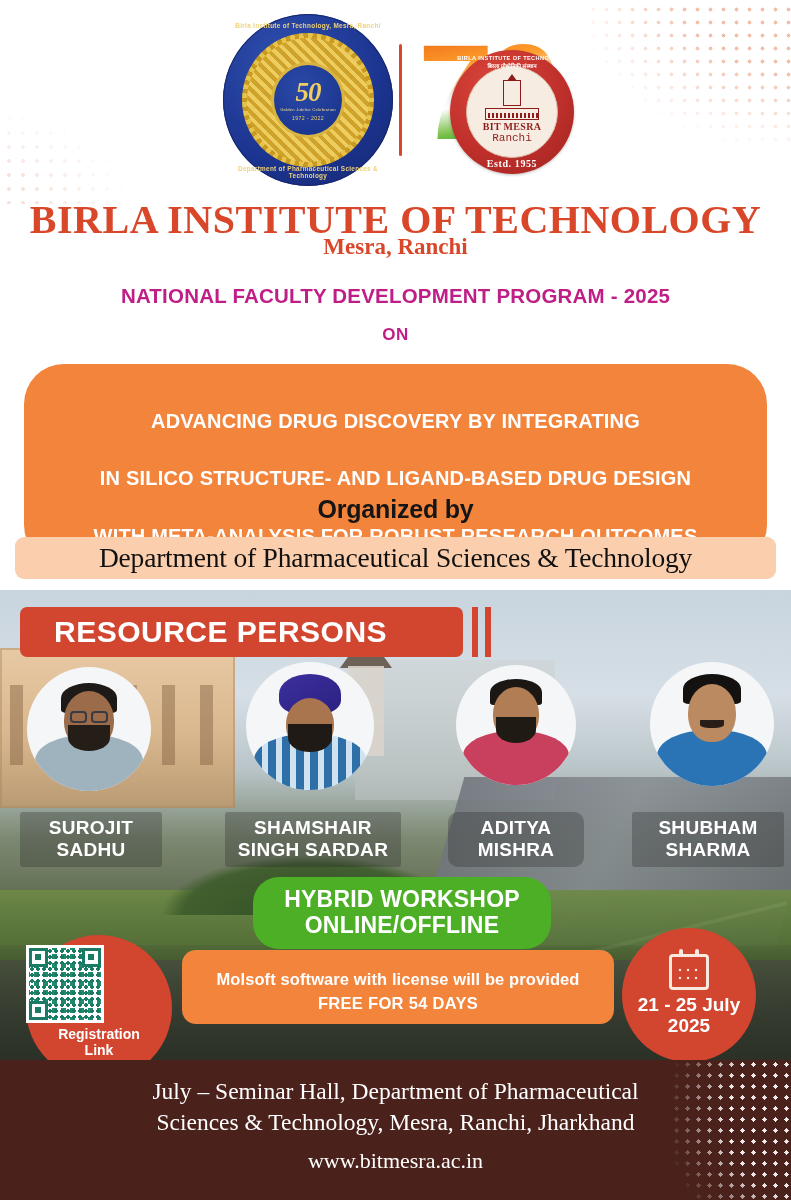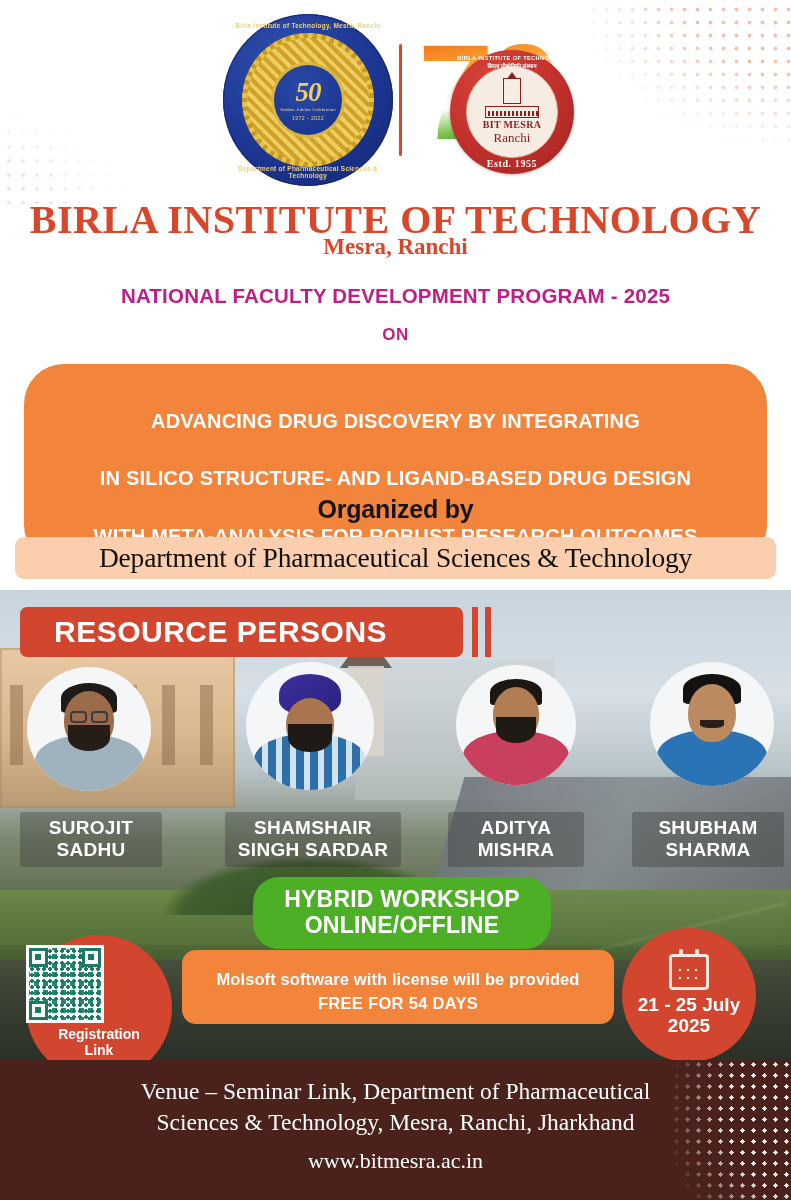--- a/index.html
+++ b/index.html
@@ -93,21 +93,21 @@
     display:flex; flex-direction:column; align-items:center; justify-content:center;
     border:1px solid #d9b9a6;
   }
   .seal-bit .bldg { width:54px; height:40px; position:relative; margin-bottom:1px; }
   .seal-bit .bldg .tower { position:absolute; left:50%; transform:translateX(-50%); top:0; width:18px; height:26px; background:#f7ece2; border:1.6px solid #8d1c1a; }
   .seal-bit .bldg .spire { position:absolute; left:50%; transform:translateX(-50%); top:-6px; width:0; height:0; border-left:5px solid transparent; border-right:5px solid transparent; border-bottom:7px solid #8d1c1a; }
   .seal-bit .bldg .base { position:absolute; bottom:0; left:0; width:54px; height:12px; background:#f7ece2; border:1.6px solid #8d1c1a; }
   .seal-bit .bldg .base::after{ content:""; position:absolute; left:2px; bottom:1px; width:50px; height:5px;
     background:repeating-linear-gradient(90deg,#8d1c1a 0 2px, transparent 2px 4px); }
   .seal-bit .t1 { font-family:"Liberation Serif", serif; font-weight:700; font-size:10px; color:#8d1c1a; letter-spacing:.3px; }
-  .seal-bit .t2 { font-family:Liberation Serif, serif; font-size:13px; color:#8d1c1a; }
+  .seal-bit .t2 { font-family:Liberation Mono, monospace; font-size:11px; color:#8d1c1a; }
   .seal-bit .arc-en, .seal-bit .arc-hi, .seal-bit .arc-est {
     position:absolute; left:0; width:100%; text-align:center; color:#fff; font-weight:700; z-index:6;
   }
   .seal-bit .arc-en { top:5px; font-size:5.6px; letter-spacing:.4px; }
   .seal-bit .arc-hi { top:12px; font-size:5.6px; }
   .seal-bit .arc-est { bottom:5px; font-family:"Liberation Serif", serif; font-size:10px; letter-spacing:.6px; }
 
   
   .inst-title {
     position:absolute; top:196px; left:0; width:100%; text-align:center;
@@ -395,21 +395,21 @@
     </div>
 
     <div class="name-label" style="left:20px; top:222px; width:142px;">
       <div>SUROJIT</div>
       <div>SADHU</div>
     </div>
     <div class="name-label" style="left:225px; top:222px; width:176px;">
       <div>SHAMSHAIR</div>
       <div>SINGH SARDAR</div>
     </div>
-    <div class="name-label" style="left:448px; top:222px; width:136px;">
+    <div class="name-label" style="left:448px; top:222px; width:136px;border-radius:10px;">
       <div>ADITYA</div>
       <div>MISHRA</div>
     </div>
     <div class="name-label" style="left:632px; top:222px; width:152px;">
       <div>SHUBHAM</div>
       <div>SHARMA</div>
     </div>
   </div>
 
   <div class="hybrid">
@@ -445,19 +445,19 @@
     <div class="cal-icon">
         <div class="cal-grid"></div>
       </div>
     <div class="d1">21 - 25 July</div>
     <div class="d2">2025</div>
   </div>
 
   <div class="footer">
     <div class="footer-dots"></div>
     <div class="footer-text">
-      <div class="v1">Venue – Seminar Link, Department of Pharmaceutical</div>
+      <div class="v1">July – Seminar Hall, Department of Pharmaceutical</div>
       <div class="v2">Sciences &amp; Technology, Mesra, Ranchi, Jharkhand</div>
       <div class="web">www.bitmesra.ac.in</div>
     </div>
   </div>
 
 </div>
 
 </body></html>

